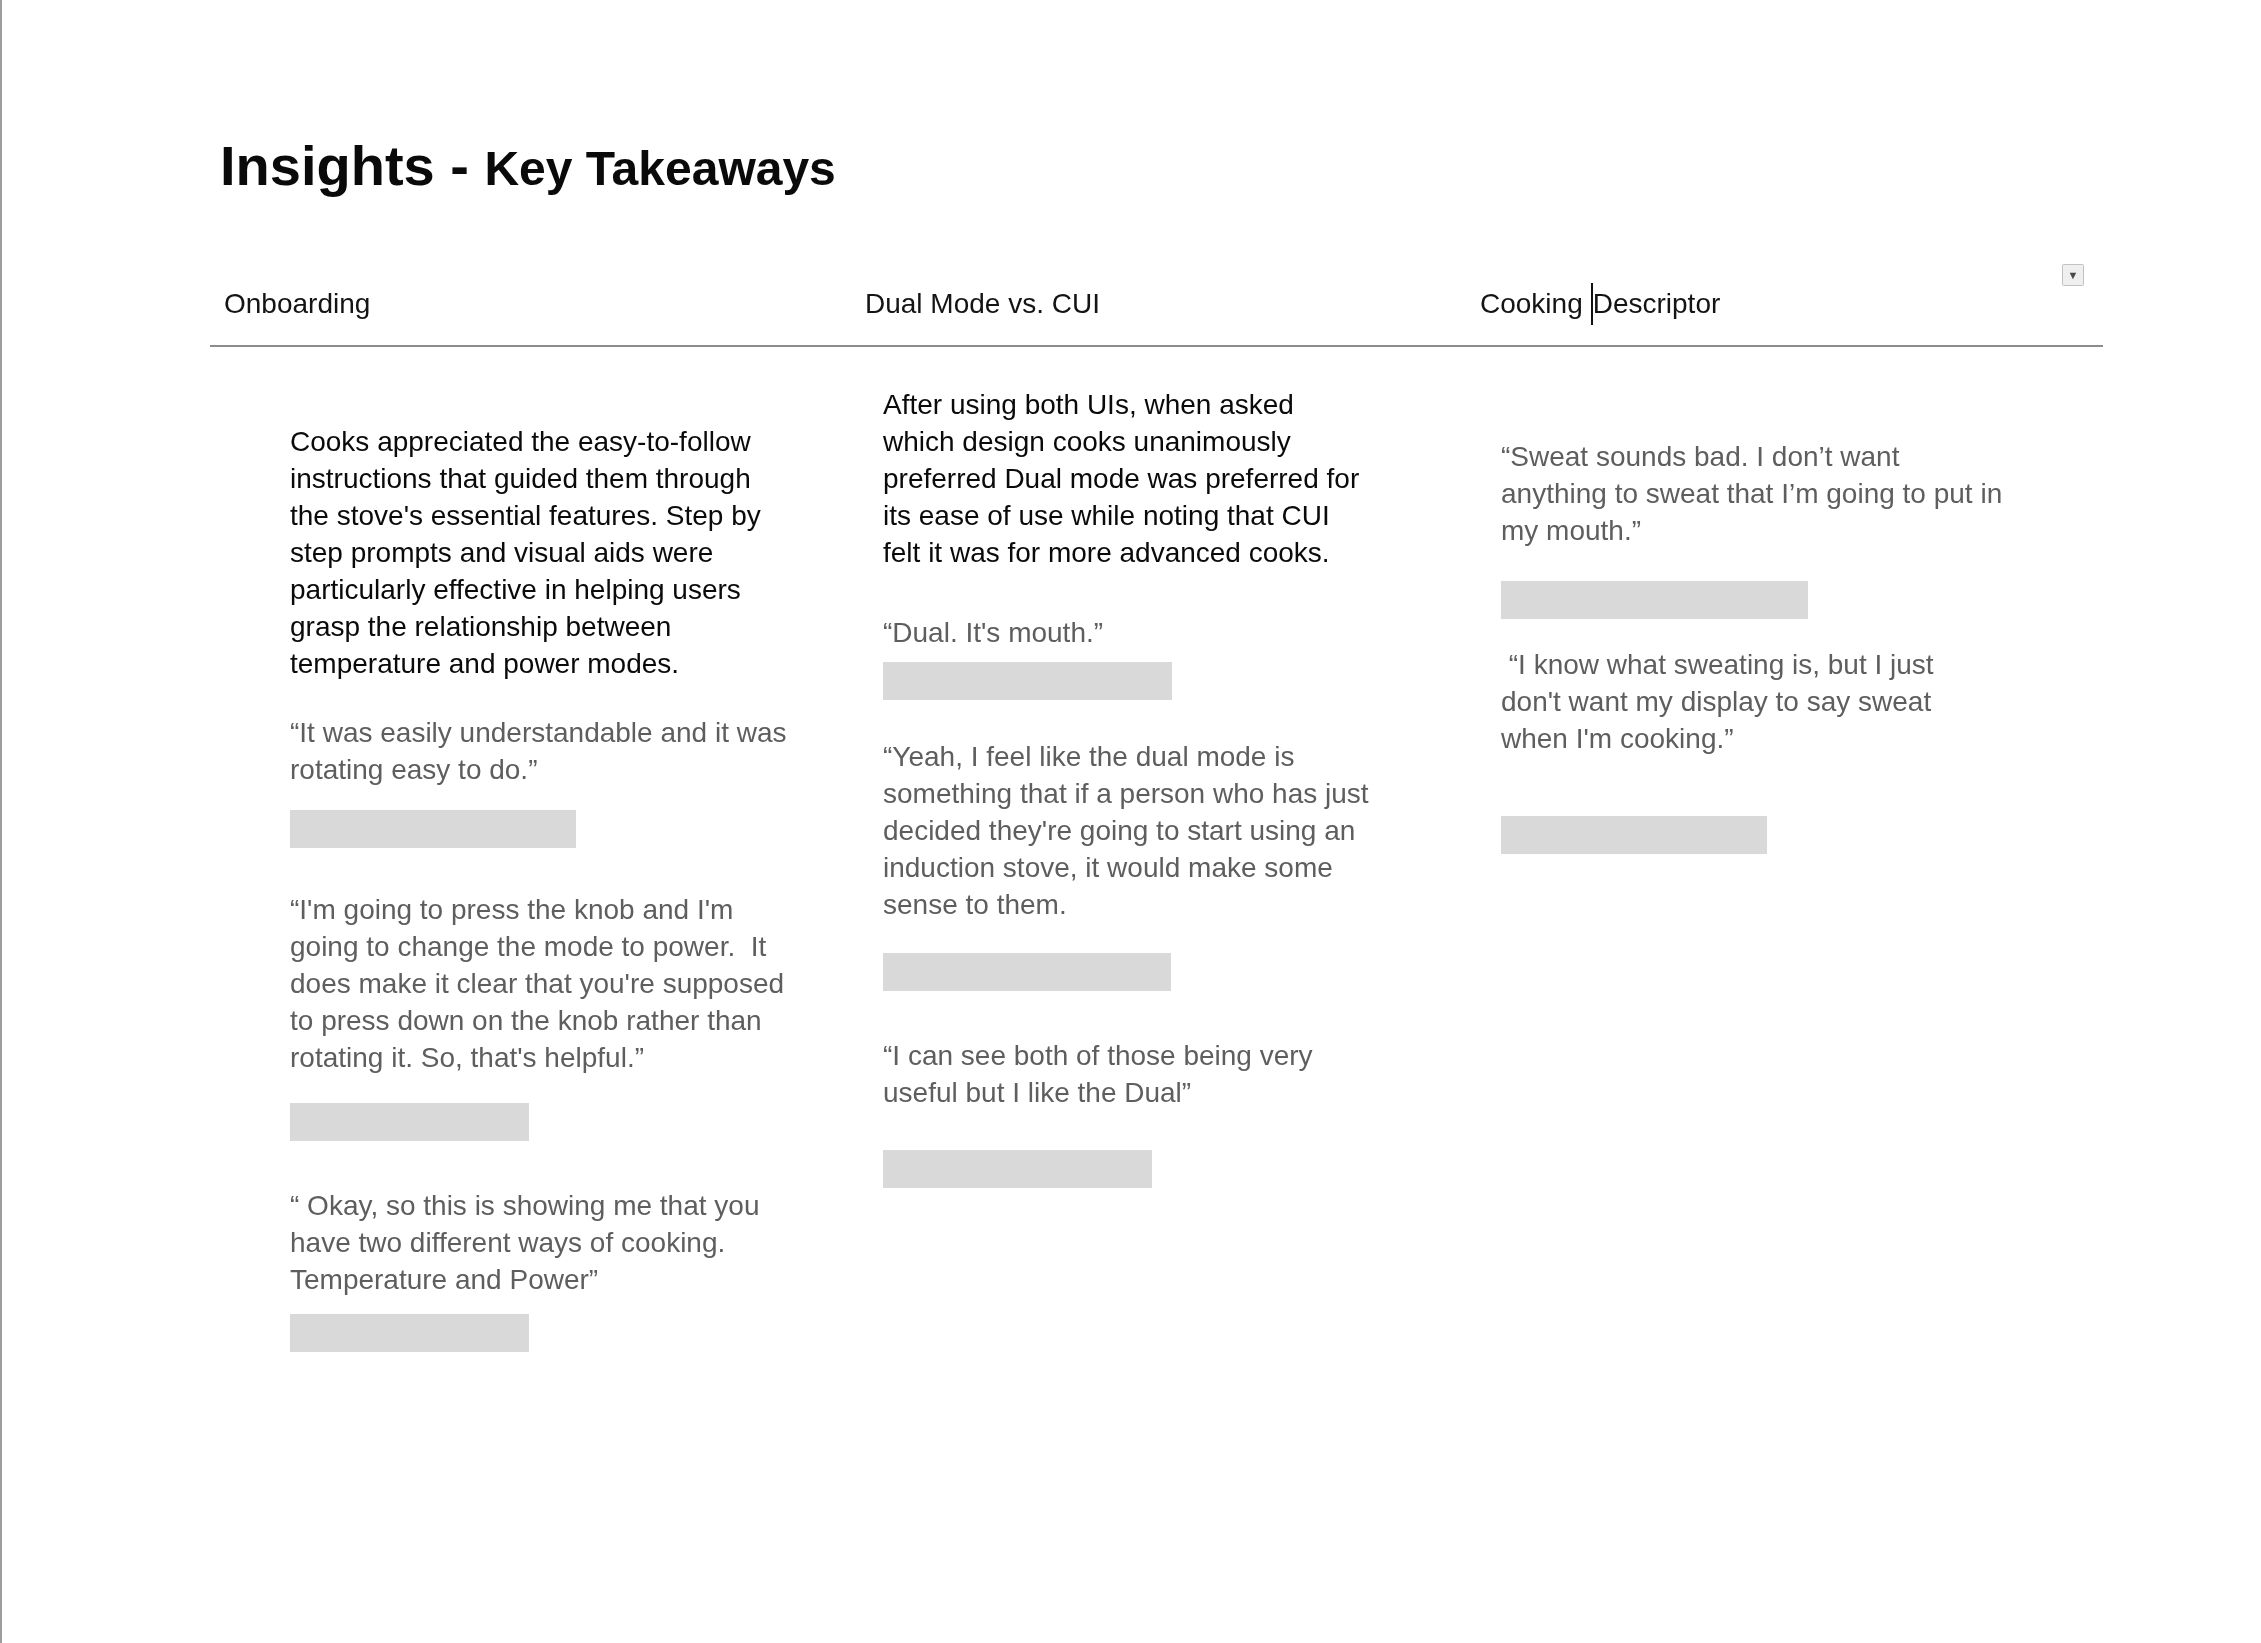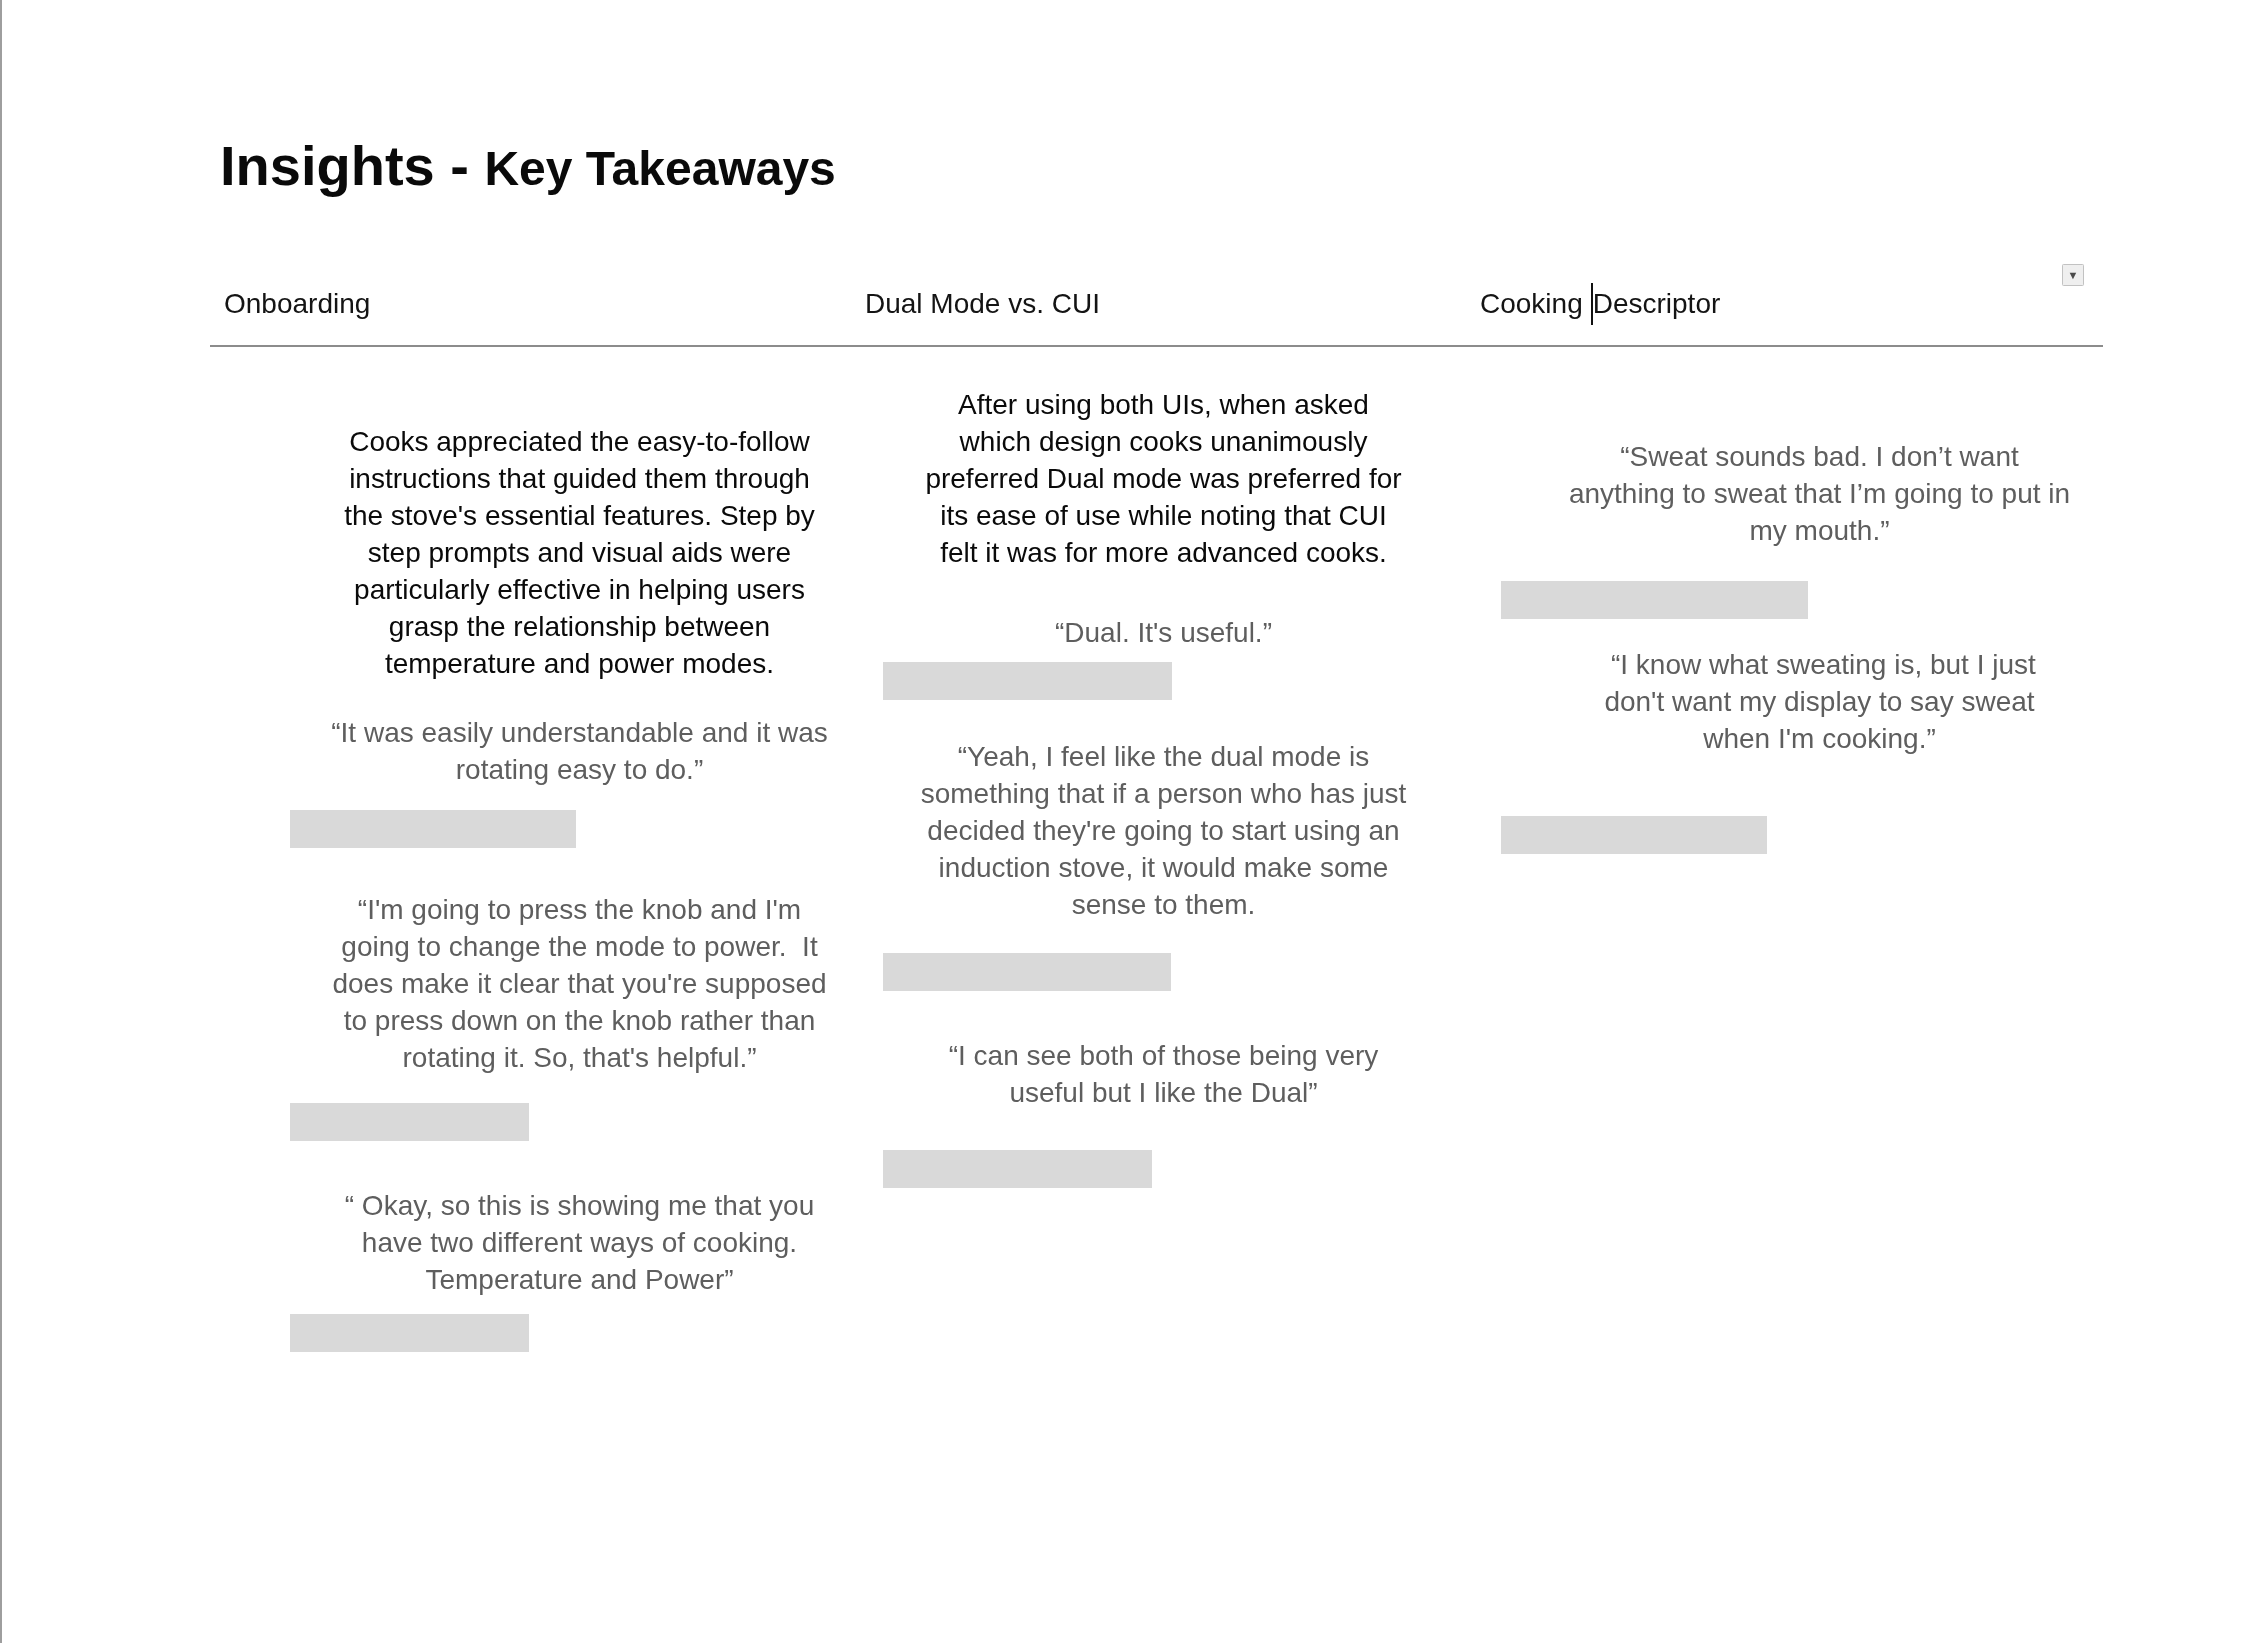--- a/index.html
+++ b/index.html
@@ -39,21 +39,21 @@
   }
   .dropdown-btn{
     position:absolute;left:2062px;top:264px;width:22px;height:22px;
     background:#efefef;border:1.4px solid #c2c2c2;border-radius:1.4px;
     padding:0;display:flex;align-items:center;justify-content:center;
     cursor:pointer;box-sizing:border-box;
   }
   .dropdown-glyph{
     font-size:11px;line-height:11px;color:#4a4a4a;
   }
-  .col{position:absolute;text-align:center;}
+  .col{position:absolute;}
   .col1{left:242px;top:423px;width:579px;margin-left:48px;}
   .col2{left:883px;top:386px;width:561px;}
   .col3{left:1501px;top:386px;width:637px;}
   .para,.quote{
     margin:0;font-size:28px;line-height:37px;
     white-space:pre-wrap;
   }
   .para{color:#0a0a0a;}
   .quote{color:#5e5e5e;}
   .bar{height:38px;background:#d9d9d9;}
@@ -108,21 +108,21 @@
 Temperature and Power”</p>
     <div class="bar mt22 w331"></div>
   </div>
 
   <div class="col col2">
     <p class="para">After using both UIs, when asked
 which design cooks unanimously
 preferred Dual mode was preferred for
 its ease of use while noting that CUI
 felt it was for more advanced cooks.</p>
-    <p class="quote mt59">“Dual. It's useful.”</p>
+    <p class="quote mt59">“Dual. It's mouth.”</p>
     <div class="bar mt15 w400"></div>
     <p class="quote mt53">“Yeah, I feel like the dual mode is
 something that if a person who has just
 decided they're going to start using an
 induction stove, it would make some
 sense to them.</p>
     <div class="bar mt42 w398"></div>
     <p class="quote mt63">“I can see both of those being very
 useful but I like the Dual”</p>
     <div class="bar mt54 w372"></div>

